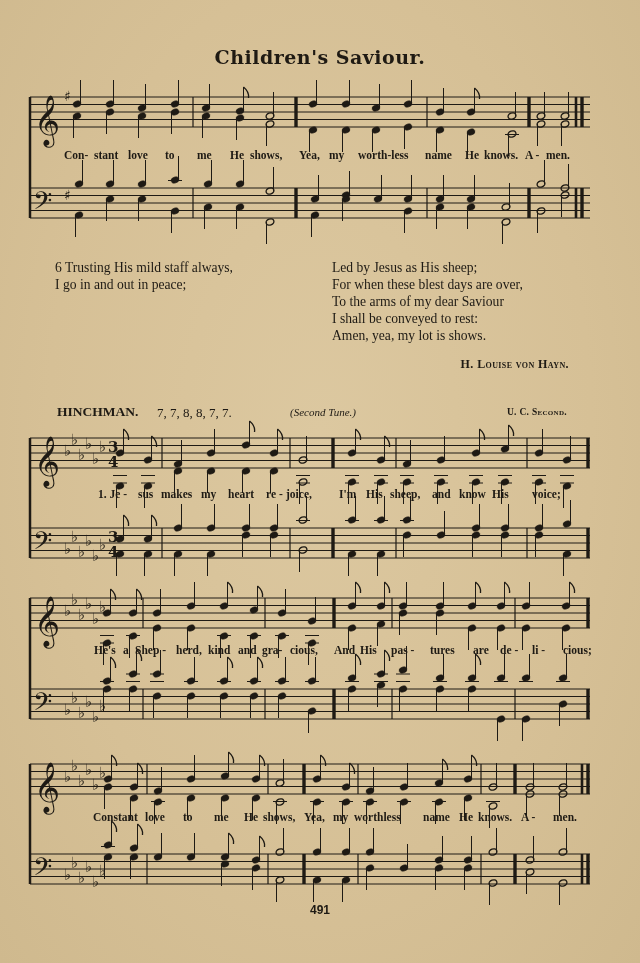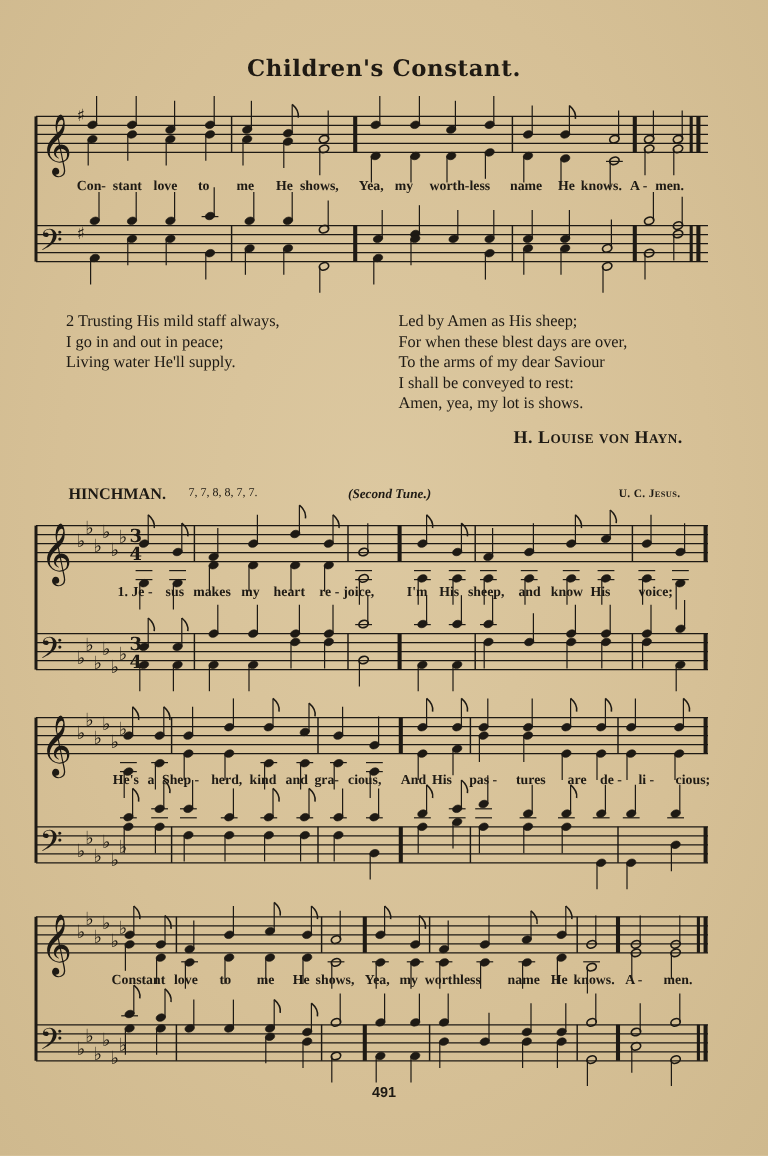--- a/index.html
+++ b/index.html
@@ -23,37 +23,37 @@
     position: absolute; left: 0; width: 640px;
     font-family: "Liberation Serif", serif; font-weight: bold; font-size: 11.5px;
     color: #1e1a14; white-space: pre;
   }
   .lyric-syl { position: absolute; transform: translateX(-2px); }
   .verses { position: absolute; top: 259px; left: 55px; width: 540px;
     font-family: "Liberation Serif", serif; font-size: 13.6px; line-height: 17px; color: #1e1a14; }
   .verse { position: absolute; top: 0; }
   .verse-line { display: block; white-space: nowrap; }
   .author { position: absolute; top: 357px; right: 71px;
-    font-family: "Liberation Serif", serif; font-size: 15px; font-weight: bold;
+    font-family: "Liberation Serif", serif; font-size: 12px; font-weight: bold;
     letter-spacing: 0.4px; font-variant: small-caps; }
   .tune-header { position: absolute; top: 404px; left: 57px; width: 520px;
     font-family: "Liberation Serif", serif; color: #1e1a14; }
   .tune-name { position: absolute; left: 0; top: 0; font-weight: bold; font-size: 13.5px; }
-  .meter { position: absolute; left: 100px; top: 1px; font-size: 10px; font-family: Liberation Serif, serif; }
-  .tune-note { position: absolute; left: 233px; top: 2px; font-size: 11px; font-style: italic; font-weight: bold; }
+  .meter { position: absolute; left: 100px; top: 1px; font-size: 13px; font-family: Liberation Serif, serif; }
+  .tune-note { position: absolute; left: 233px; top: 2px; font-size: 11px; font-style: italic; font-weight: normal; }
   .composer { position: absolute; right: 10px; top: 3px; font-size: 9.5px; font-weight: bold; letter-spacing: 0.3px; font-variant: small-caps; }
   .page-number { position: absolute; top: 903px; left: 0; width: 640px; text-align: center;
     font-family: Liberation Sans, sans-serif; font-weight: bold; font-size: 12px; }
 </style>
 </head>
 <body>
 
 <div class="page"></div>
 
-<div class="section-title">Children's Constant.</div>
+<div class="section-title">Children's Saviour.</div>
 
 <div class="system" id="sys-cont" style="top:0;height:250px;">
     <svg width="640" height="963" viewBox="0 0 640 963">
       <line x1="30" x2="590" y1="97" y2="97" stroke="#1e1a14" stroke-width="1"></line>
       <line x1="30" x2="590" y1="104.5" y2="104.5" stroke="#1e1a14" stroke-width="1"></line>
       <line x1="30" x2="590" y1="112" y2="112" stroke="#1e1a14" stroke-width="1"></line>
       <line x1="30" x2="590" y1="119.5" y2="119.5" stroke="#1e1a14" stroke-width="1"></line>
       <line x1="30" x2="590" y1="127" y2="127" stroke="#1e1a14" stroke-width="1"></line>
       <line x1="30" x2="590" y1="188" y2="188" stroke="#1e1a14" stroke-width="1"></line>
       <line x1="30" x2="590" y1="195.5" y2="195.5" stroke="#1e1a14" stroke-width="1"></line>
@@ -332,39 +332,38 @@
         <ellipse cx="565" cy="195" rx="4" ry="3" transform="rotate(-20 565 195)" fill="none" stroke="#1e1a14" stroke-width="1.4"></ellipse>
       </g>
       <line x1="568.5" x2="568.5" y1="188" y2="164" stroke="#1e1a14" stroke-width="1"></line>
       <line x1="561.5" x2="561.5" y1="195" y2="217" stroke="#1e1a14" stroke-width="1"></line>
     </svg>
   </div>
 <div class="lyric-line" id="lyr-cont" style="top: 149px;"><span class="lyric-syl" style="left: 66px;">Con-</span><span class="lyric-syl" style="left: 96px;">stant</span><span class="lyric-syl" style="left: 130px;">love</span><span class="lyric-syl" style="left: 167px;">to</span><span class="lyric-syl" style="left: 199px;">me</span><span class="lyric-syl" style="left: 232px;">He</span><span class="lyric-syl" style="left: 252px;">shows,</span><span class="lyric-syl" style="left: 301px;">Yea,</span><span class="lyric-syl" style="left: 331px;">my</span><span class="lyric-syl" style="left: 360px;">worth-less</span><span class="lyric-syl" style="left: 427px;">name</span><span class="lyric-syl" style="left: 467px;">He</span><span class="lyric-syl" style="left: 486px;">knows.</span><span class="lyric-syl" style="left: 527px;">A -</span><span class="lyric-syl" style="left: 548px;">men.</span></div>
 
 <div class="verses">
   <div class="verse" style="left:0;">
-    <span class="verse-line">2 Trusting His mild staff always,</span>
+    <span class="verse-line">6 Trusting His mild staff always,</span>
     <span class="verse-line">I go in and out in peace;</span>
-    <span class="verse-line">Living water He'll supply.</span>
   </div>
   <div class="verse" style="left:277px;">
-    <span class="verse-line">Led by Amen as His sheep;</span>
+    <span class="verse-line">Led by Jesus as His sheep;</span>
     <span class="verse-line">For when these blest days are over,</span>
     <span class="verse-line">To the arms of my dear Saviour</span>
     <span class="verse-line">I shall be conveyed to rest:</span>
     <span class="verse-line">Amen, yea, my lot is shows.</span>
   </div>
 </div>
 <div class="author">H. Louise von Hayn.</div>
 
 <div class="tune-header">
   <span class="tune-name">HINCHMAN.</span>
   <span class="meter">7, 7, 8, 8, 7, 7.</span>
   <span class="tune-note">(Second Tune.)</span>
-  <span class="composer">U. C. Jesus.</span>
+  <span class="composer">U. C. Second.</span>
 </div>
 
 <div class="system" id="sys-h0" style="top:0;height:600px;">
     <svg width="640" height="963" viewBox="0 0 640 963">
       <line x1="30" x2="590" y1="438" y2="438" stroke="#1e1a14" stroke-width="1"></line>
       <line x1="30" x2="590" y1="445.5" y2="445.5" stroke="#1e1a14" stroke-width="1"></line>
       <line x1="30" x2="590" y1="453" y2="453" stroke="#1e1a14" stroke-width="1"></line>
       <line x1="30" x2="590" y1="460.5" y2="460.5" stroke="#1e1a14" stroke-width="1"></line>
       <line x1="30" x2="590" y1="468" y2="468" stroke="#1e1a14" stroke-width="1"></line>
       <line x1="30" x2="590" y1="528" y2="528" stroke="#1e1a14" stroke-width="1"></line>

